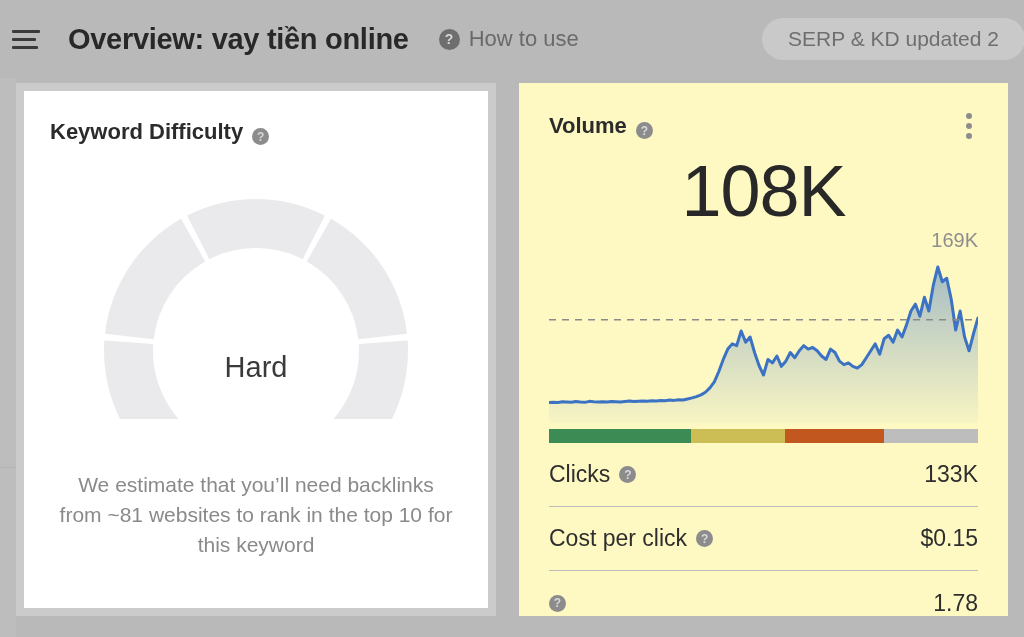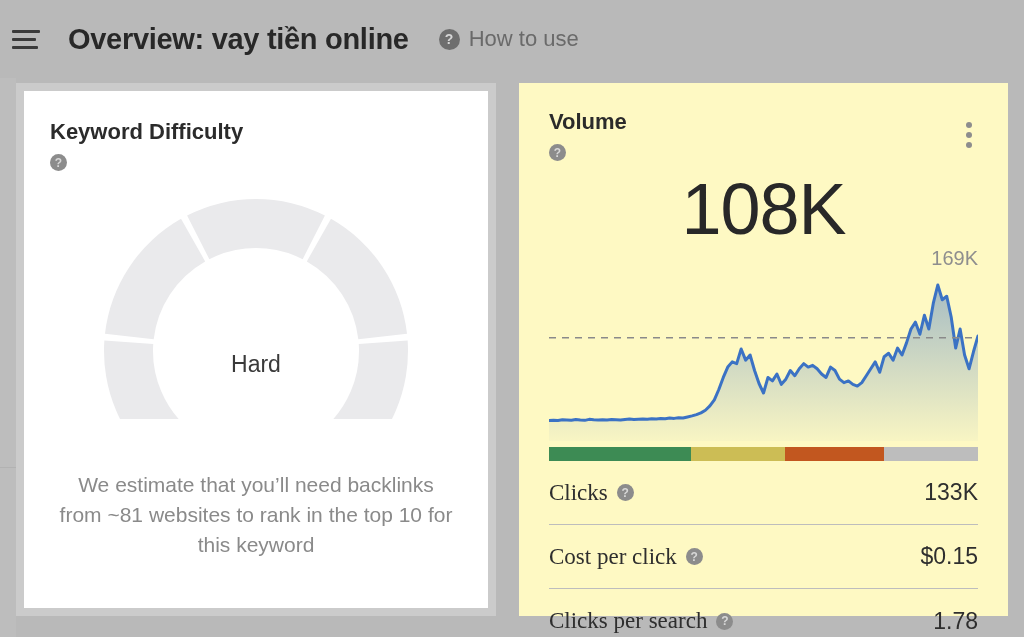--- a/index.html
+++ b/index.html
@@ -98,42 +98,42 @@
     background: #cbcbcb;
     padding: 8px;
   }
   .kd-inner {
     width: 100%; height: 100%;
     background: #ffffff;
     padding: 28px 26px 0 26px;
     position: relative;
   }
   .card-title {
-    display: flex; align-items: flex-start; gap: 9px;
-    font-size: 22px; font-weight: bold; color: #2b2b2b; flex-direction: column;
+    display: flex; align-items: flex-end; gap: 9px;
+    font-size: 22px; font-weight: bold; color: #2b2b2b;
   }
 
   
   .gauge-wrap {
     position: absolute; left: 0; right: 0; top: 78px;
     display: flex; justify-content: center;
   }
   .gauge { position: relative; width: 364px; height: 250px; }
   .gauge svg { display: block; }
   .gauge-value {
     position: absolute; left: 0; right: 0; top: 88px;
     text-align: center;
     font-size: 76px; color: #2b2b2b;
     line-height: 1;
     letter-spacing: -1px;
   }
   .gauge-label {
     position: absolute; left: 0; right: 0; top: 182px;
     text-align: center;
-    font-size: 23px; color: #3a3a3a;
+    font-size: 29px; color: #3a3a3a;
   }
 
   .kd-note {
     position: absolute; left: 34px; right: 34px; top: 379px;
     text-align: center;
     font-size: 21px; line-height: 30px;
     color: #8a8a8a;
   }
 
   
@@ -177,21 +177,21 @@
   }
   .color-bar span { display: block; height: 100%; }
 
   .metric-row {
     display: flex; align-items: center; justify-content: space-between;
     height: 64px;
     border-bottom: 1px solid #bdbdbd;
   }
   .metric-row:last-child { border-bottom: none; }
   .metric-left { display: flex; align-items: center; gap: 9px; }
-  .metric-name { font-size: 23px; color: #2e2e2e; font-family: Liberation Serif, serif; }
+  .metric-name { font-size: 23px; color: #2e2e2e; }
   .metric-val { font-size: 23px; color: #2e2e2e; }
 </style>
 </head>
 <body>
 
 <div id="app">
 
   <div class="left-rail">
     <div class="left-rail-seam"></div>
   </div>
@@ -203,20 +203,21 @@
       <i></i>
     </div>
 
     <div class="page-title">Overview: vay tiền online</div>
 
     <div class="how-to-use">
       <span class="qmark">?</span>
       <span class="how-to-use-label">How to use</span>
     </div>
 
+    <div class="serp-pill">SERP &amp; KD updated 2</div>
   </div>
 
   <div class="kd-card">
     <div class="kd-inner">
 
       <div class="card-title">
         <span>Keyword Difficulty</span>
         <span class="qmark sm">?</span>
       </div>
 
@@ -291,20 +292,19 @@
       <div class="metric-row">
         <div class="metric-left">
           <span class="metric-name">Cost per click</span>
           <span class="qmark sm">?</span>
         </div>
         <span class="metric-val">$0.15</span>
       </div>
 
       <div class="metric-row">
         <div class="metric-left">
-          <span class="metric-name">Clicks per search</span>
           <span class="qmark sm">?</span>
         </div>
         <span class="metric-val">1.78</span>
       </div>
     </div>
   </div>
 </div>
 
 </body></html>

